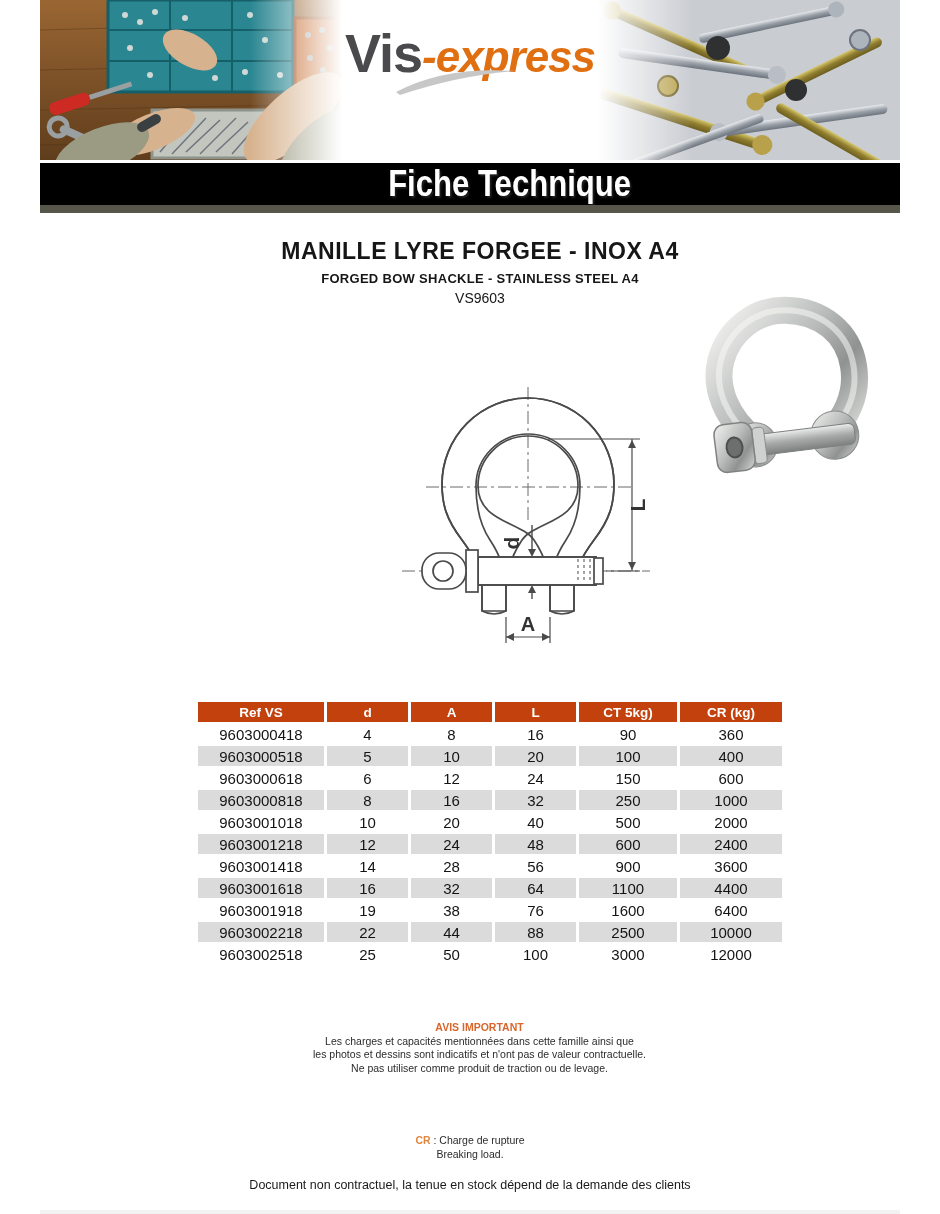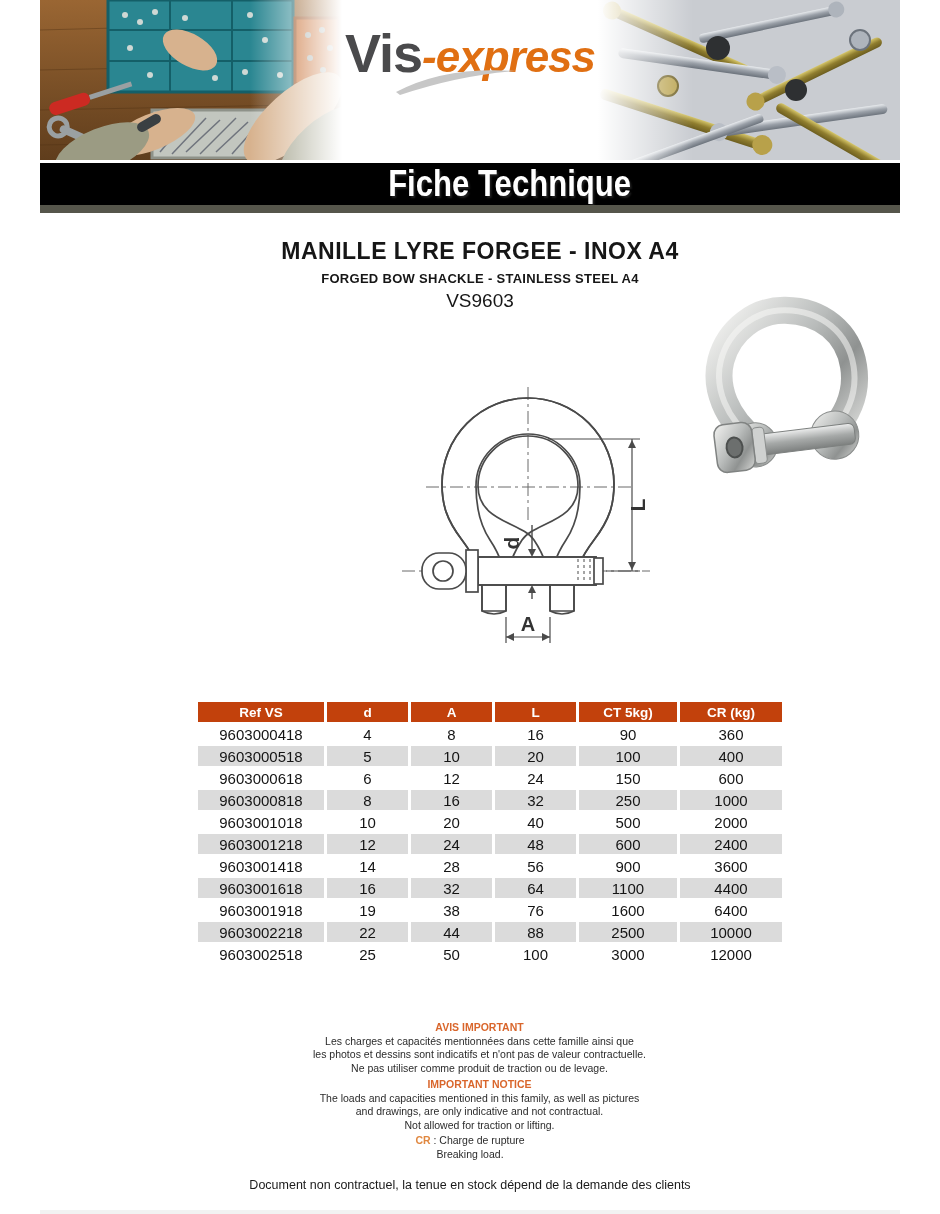--- a/index.html
+++ b/index.html
@@ -18,21 +18,21 @@
   .banner { position:absolute; left:0; top:163px; width:940px; height:42px; background:#000000;
             display:flex; align-items:center; justify-content:center; }
   .banner span { color:#fff; font-size:37px; font-weight:bold; transform:scaleX(.84);
                  letter-spacing:0px; text-shadow:2px 2px 2px rgba(70,70,70,.45); white-space:nowrap; }
   .darkbar { position:absolute; left:0; top:205px; width:940px; height:8px; background:#56564b; }
 
   
   .title-block { position:absolute; left:0; right:0; top:238px; text-align:center; color:#161616;padding-left:20px; }
   .title-fr { font-size:23px; font-weight:bold; letter-spacing:.5px; }
   .title-en { font-size:13px; font-weight:bold; margin-top:6px; letter-spacing:.3px; }
-  .title-ref { font-size:19px; margin-top:4px; }
+  .title-ref { font-size:14px; margin-top:4px; }
 
   .drawing { position:absolute; left:358px; top:383px; width:268px; height:272px; }
   .product-photo { position:absolute; left:645px; top:292px; width:215px; height:196px; }
 
   
   .dim-table { position:absolute; left:155px; top:700px; border-collapse:separate; border-spacing:3px 2px;
                font-size:15px; table-layout:fixed; }
   .dim-table th { background:#c2410c; color:#fff; font-weight:bold; font-size:13.5px; height:20px; padding:0 3px; }
   .dim-table td { text-align:center; height:20px; padding:0 3px; color:#141414; background:#fff; }
   .dim-table tbody tr:nth-child(even) td { background:#dbdbdb; }
@@ -411,26 +411,20 @@
         </tr>
       </tbody>
   </table>
 
   <div class="notice notice-fr">
     <div class="notice-title">AVIS IMPORTANT</div>
     <div>Les charges et capacités mentionnées dans cette famille ainsi que</div>
     <div>les photos et dessins sont indicatifs et n'ont pas de valeur contractuelle.</div>
     <div>Ne pas utiliser comme produit de traction ou de levage.</div>
   </div>
-  <div class="notice notice-en">
-    <div class="notice-title">IMPORTANT NOTICE</div>
-    <div>The loads and capacities mentioned in this family, as well as pictures</div>
-    <div>and drawings, are only indicative and not contractual.</div>
-    <div>Not allowed for traction or lifting.</div>
-  </div>
 
   <div class="legend">
     <div>
       <div>
         <span class="abbr">CR</span>
         <span>: Charge de rupture</span>
       </div>
       <div>Breaking load.</div>
     </div>
     <div>

